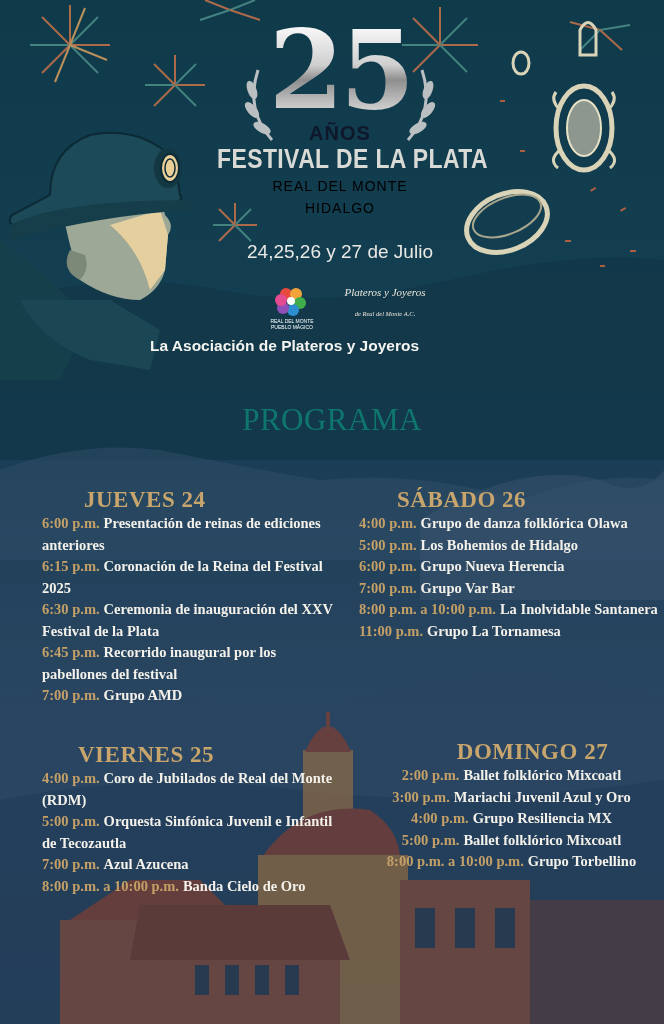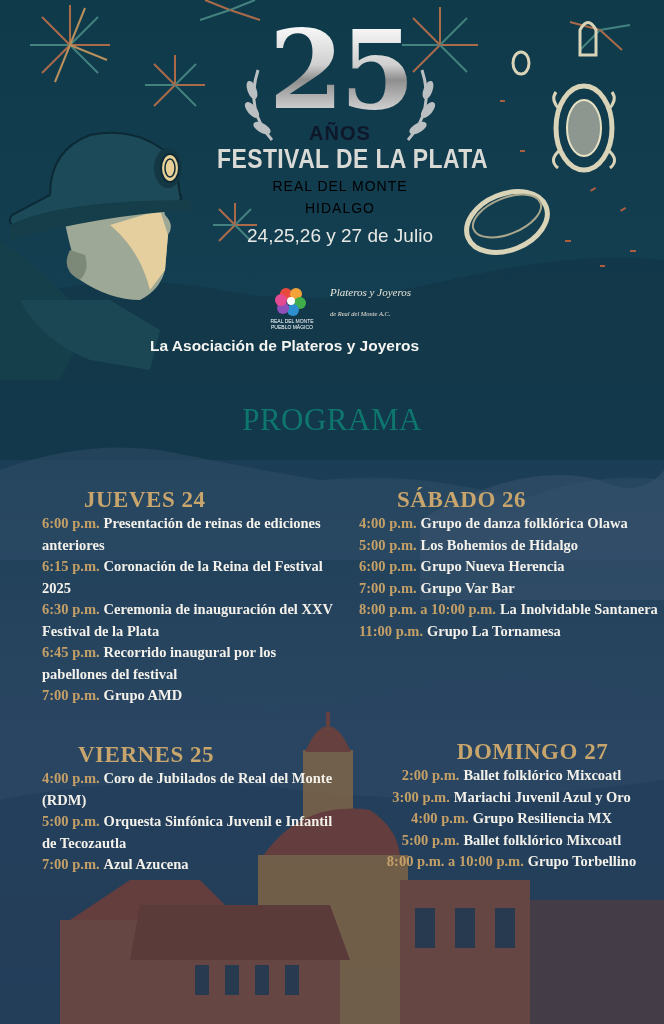--- a/index.html
+++ b/index.html
@@ -16,26 +16,26 @@
   .big25 {
     font-family: "DejaVu Serif", serif; font-weight: bold; font-size: 108px; line-height: 100px;
     color: #d8d8d8;
     background: linear-gradient(180deg, #ffffff 0%, #cfcfcf 45%, #8e8e8e 60%, #e6e6e6 100%);
     -webkit-background-clip: text; background-clip: text; -webkit-text-fill-color: transparent;
     letter-spacing: -4px;
   }
   .anos { font-family: "Liberation Sans", sans-serif; font-weight: bold; font-size: 20px; color: #0f172a; margin-top: 2px; letter-spacing: 1px; }
   .festival { font-family: "Liberation Sans", sans-serif; font-weight: bold; font-size: 28px; color: #d9dad6; transform: scaleX(0.82); transform-origin: center; letter-spacing: 0.5px; margin-top: -2px; white-space: nowrap; }
   .place { font-family: "Liberation Sans", sans-serif; font-size: 14px; color: #000000; letter-spacing: 1px; line-height: 22px; }
-  .dates { font-family: "Liberation Sans", sans-serif; font-size: 19px; color: #e8e8e4; margin-top: 6px; }
+  .dates { font-family: "Liberation Sans", sans-serif; font-size: 19px; color: #e8e8e4; margin-top: 22px; }
 
   .logos { position: absolute; left: 266px; top: 284px; width: 180px; height: 46px; }
   .logo-pm { position: absolute; left: 0; top: 0; width: 52px; height: 46px; text-align: center; }
   .logo-pm-label { position: absolute; left: 0; top: 34px; width: 52px; font-family: "Liberation Sans", sans-serif; font-size: 5px; color: #fff; line-height: 6px; }
-  .logo-pj { position: absolute; left: 64px; top: 2px; width: 110px; text-align: left; font-family: "Liberation Serif", serif; font-style: italic; color: #e9e4d8; }
+  .logo-pj { position: absolute; left: 64px; top: 2px; width: 110px; text-align: center; font-family: "Liberation Serif", serif; font-style: italic; color: #e9e4d8; }
   .logo-pj-top { font-size: 11px; }
   .logo-pj-bottom { font-size: 6.5px; margin-top: 12px; }
 
   .invite { position: absolute; left: 150px; top: 336px; width: 364px; text-align: left; font-family: "Liberation Sans", sans-serif; font-weight: bold; font-size: 15.5px; line-height: 20px; color: #f4f4f0; }
 
   .programa { position: absolute; left: 0; top: 402px; width: 664px; text-align: center; font-family: "Liberation Serif", serif; font-size: 31px; color: #0f766e; letter-spacing: 0.5px; }
 
   .day { position: absolute; font-family: "Liberation Serif", serif; }
   .day-title { font-weight: bold; font-size: 23px; color: #c7a56c; letter-spacing: 0.5px; line-height: 26px; }
   .events { list-style: none; }
@@ -227,20 +227,21 @@
     <li class="event"><span class="time">7:00 p.m.</span><span>Grupo AMD</span></li>
   </ul>
 </div>
 
 <div class="day" id="day-viernes">
   <div class="day-title">VIERNES  25</div>
   <ul class="events">
     <li class="event"><span class="time">4:00 p.m.</span><span>Coro de Jubilados de Real del Monte (RDM)</span></li>
     <li class="event"><span class="time">5:00 p.m.</span><span>Orquesta Sinfónica Juvenil e Infantil de Tecozautla</span></li>
     <li class="event"><span class="time">7:00 p.m.</span><span>Azul Azucena</span></li>
+    <li class="event"><span class="time">8:00 p.m. a 10:00 p.m.</span><span>Banda Cielo de Oro</span></li>
   </ul>
 </div>
 
 <div class="day" id="day-sabado">
   <div class="day-title">SÁBADO 26</div>
   <ul class="events">
     <li class="event"><span class="time">4:00 p.m.</span><span>Grupo de danza folklórica Olawa</span></li>
     <li class="event"><span class="time">5:00 p.m.</span><span>Los Bohemios de Hidalgo</span></li>
     <li class="event"><span class="time">6:00 p.m.</span><span>Grupo Nueva Herencia</span></li>
     <li class="event"><span class="time">7:00 p.m.</span><span>Grupo Var Bar</span></li>

